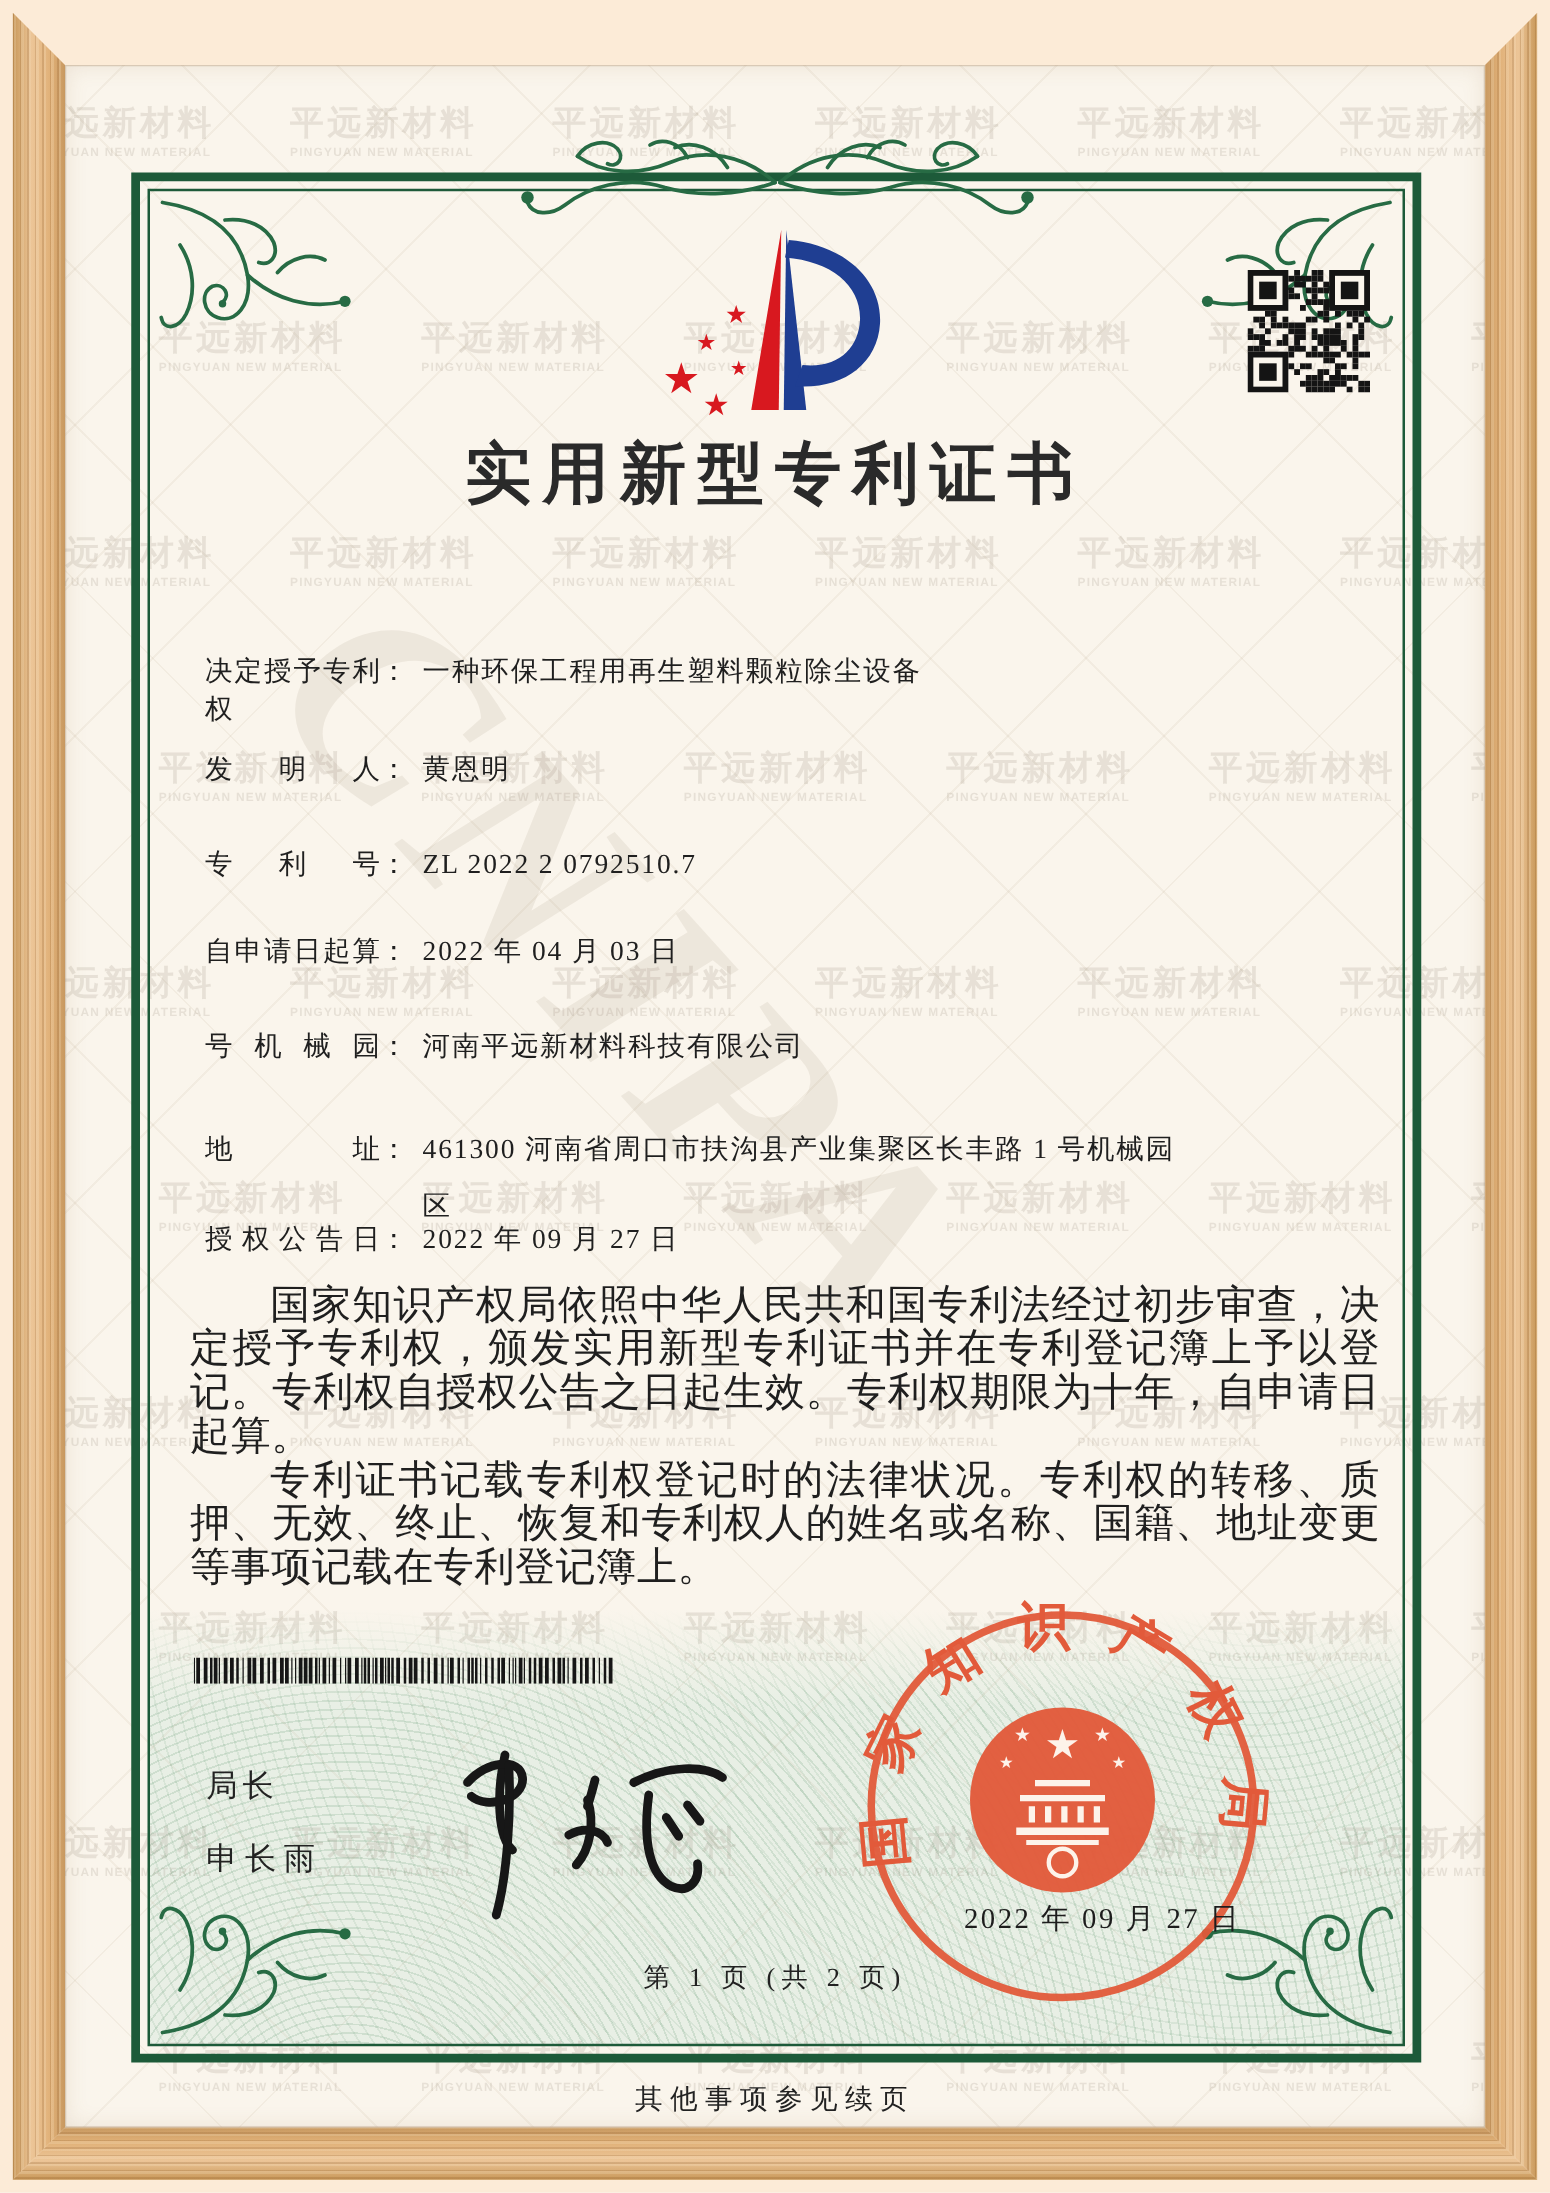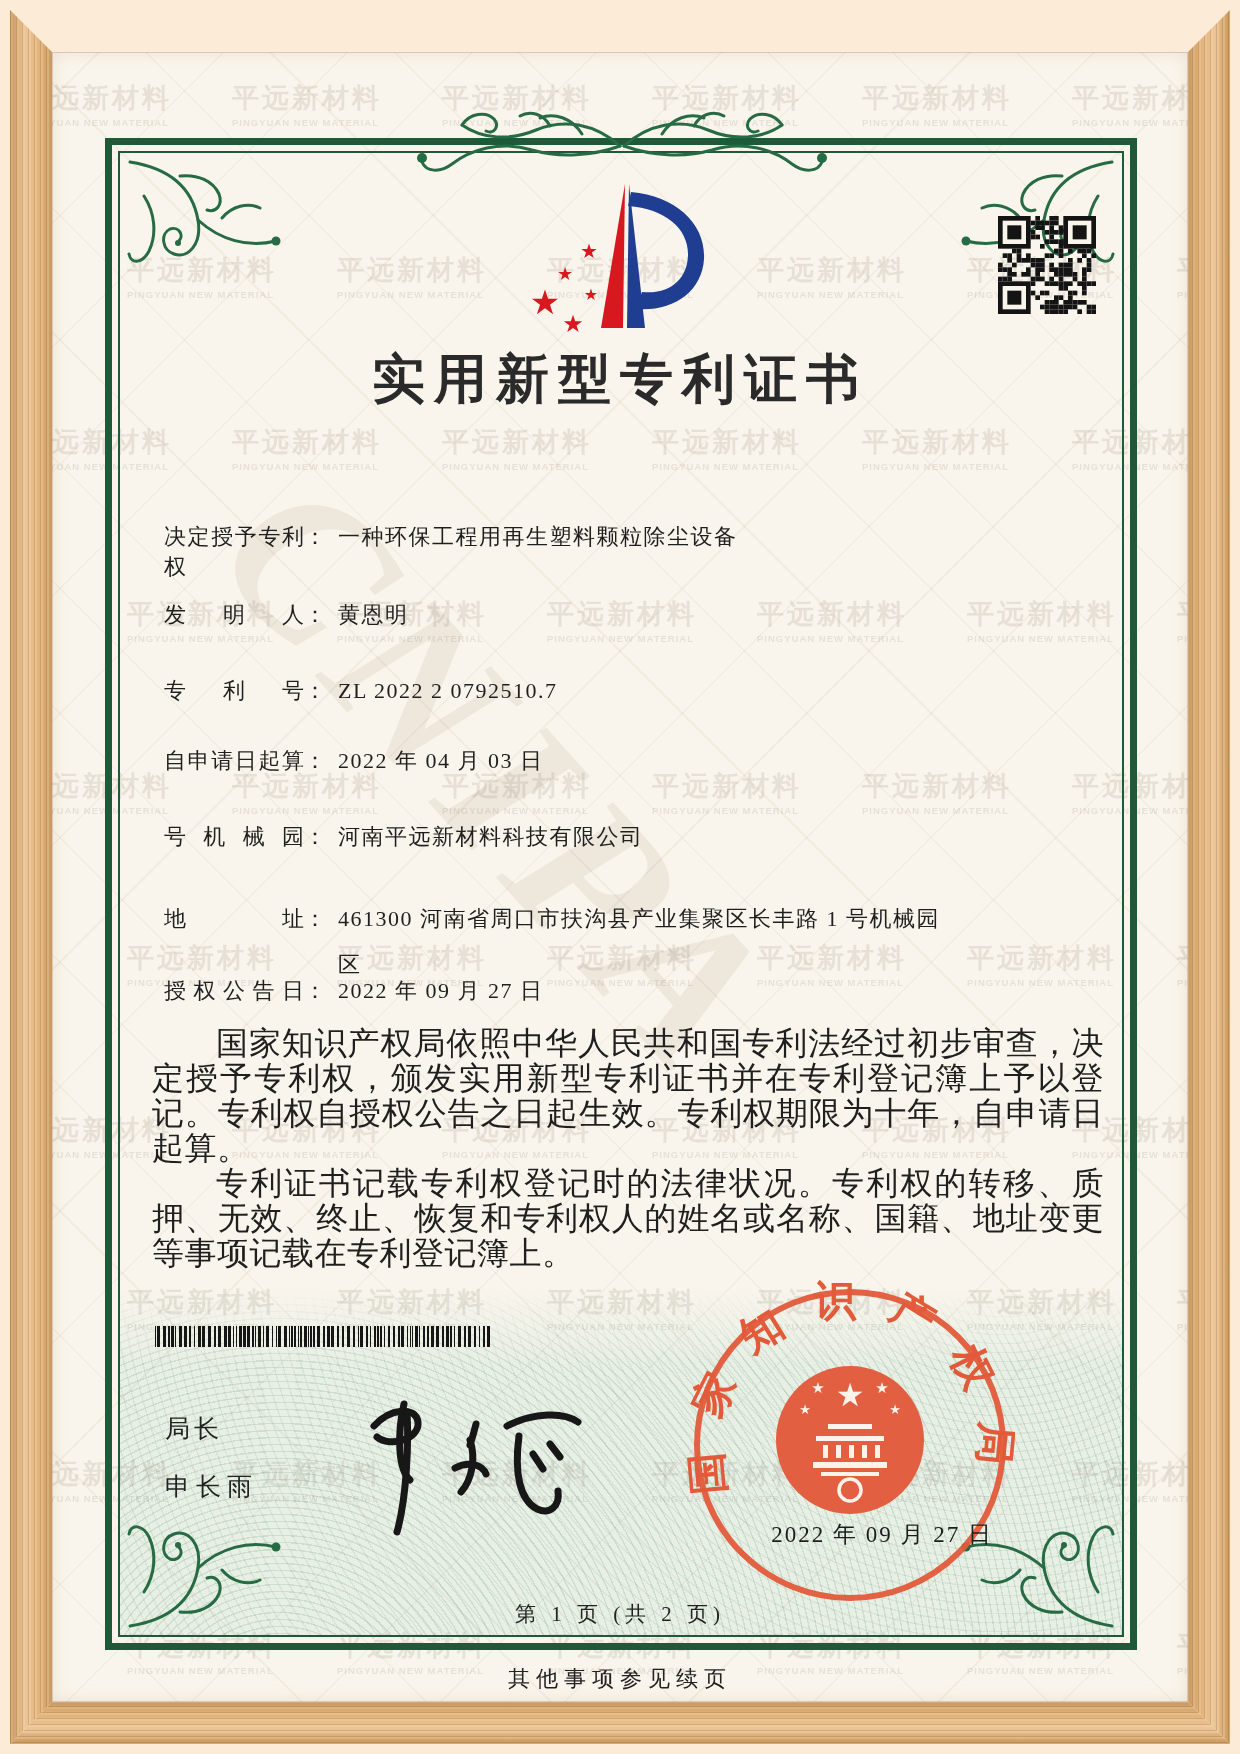--- a/index.html
+++ b/index.html
@@ -60,21 +60,21 @@
 
   .barcode{position:absolute;left:103px;top:1274px;width:338px;height:21px;white-space:nowrap;overflow:hidden;}
   .barcode i{display:inline-block;height:100%;background:#161616;vertical-align:top;}
 
   .signer-title{position:absolute;left:113px;top:1360px;font-size:25px;letter-spacing:4px;font-family:"Liberation Sans",sans-serif;color:#222;}
   .signer-name{position:absolute;left:113px;top:1418px;font-size:25px;letter-spacing:6px;font-family:"Liberation Sans",sans-serif;color:#222;}
   .signature{position:absolute;left:300px;top:1330px;width:240px;height:170px;}
 
   .seal{position:absolute;left:633px;top:1228px;width:330px;height:330px;mix-blend-mode:multiply;}
 
-  .page-info{position:absolute;left:0;right:0;top:1548px;text-align:center;font-size:21px;letter-spacing:5px;color:#222;}
+  .page-info{position:absolute;left:0;right:0;top:1516px;text-align:center;font-size:21px;letter-spacing:5px;color:#222;}
   .cont-note{position:absolute;left:0;right:0;top:1614px;text-align:center;font-size:22px;letter-spacing:6px;color:#222;}
 
   .decor{position:absolute;left:0;top:0;z-index:3;pointer-events:none;}
 </style>
 </head>
 <body>
 
 <div class="page">
 
   <div class="wf wf-top" style="position:absolute;"></div>

